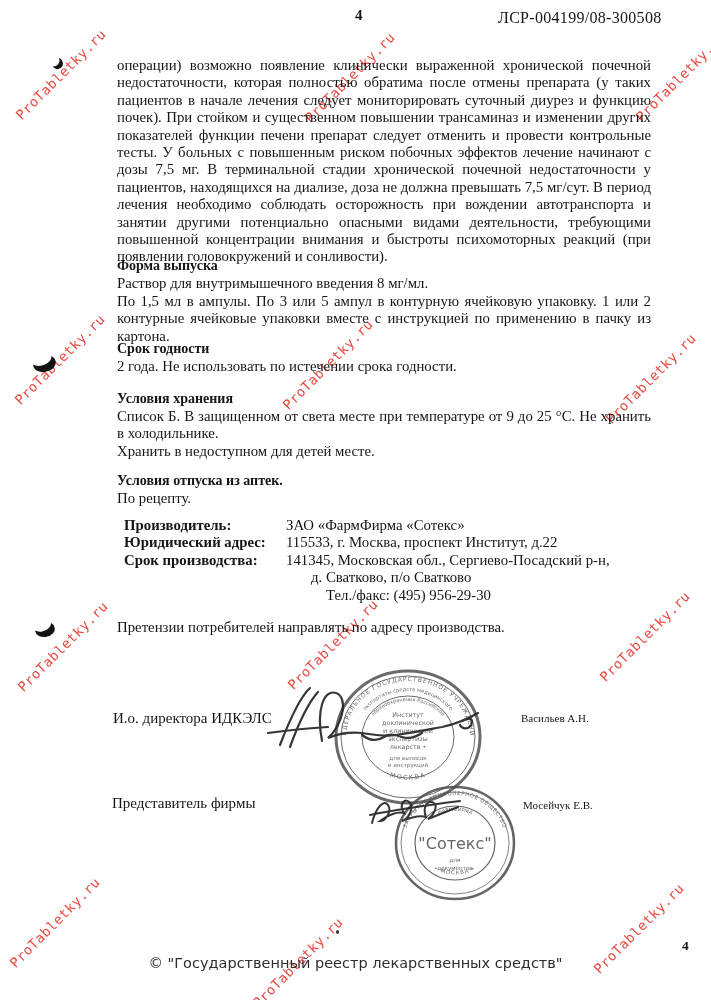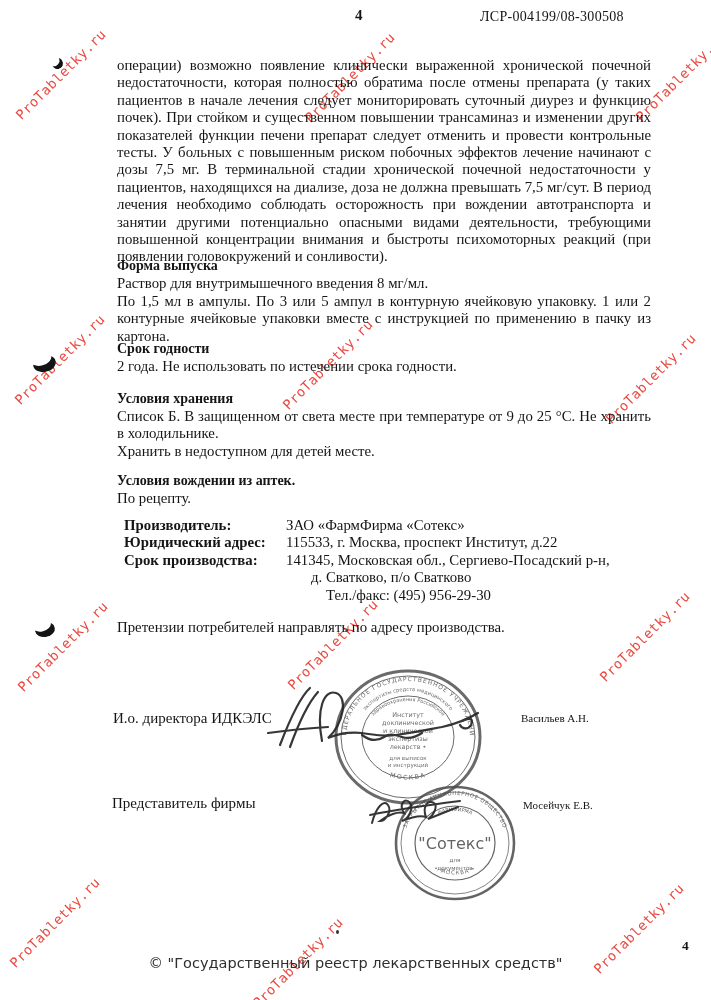--- a/index.html
+++ b/index.html
@@ -14,21 +14,21 @@
     font-family:"DejaVu Sans Mono", monospace;
     font-size:13.5px; letter-spacing:.5px; color:#e8382d;
     transform:rotate(-45deg); transform-origin:0 50%;
     opacity:.92; pointer-events:none;
   }
   
   .crescent{position:absolute; border-radius:50%; background:transparent;}
   .dot{position:absolute; background:#333; border-radius:50%;}
   
   .pageno-top{position:absolute; left:355px; top:7px; font-size:15px; font-weight:600;}
-  .doc-number{position:absolute; left:480px; top:9px; font-size:14px; letter-spacing:.3px;}
+  .doc-number{position:absolute; left:498px; top:9px; font-size:16px; letter-spacing:.3px;}
   
   .col{position:absolute; left:117px; top:57px; width:534px; font-size:14.8px; line-height:17.4px;}
   .col .abs{position:absolute; left:0; right:0;}
   .just{text-align:justify;}
   h3.sec{margin:0; font-size:14px; font-weight:bold;}
   .mrow{display:flex;margin-left:7px;}
   .mlabel{width:162px; flex:0 0 162px;font-weight:bold;}
   .mlabel.b{font-weight:bold;}
   .mval{flex:1;}
   .ind1{padding-left:25px;}
@@ -78,21 +78,21 @@
     <div class="abs" style="top:218px">Раствор для внутримышечного введения 8 мг/мл.</div>
     <div class="abs just" style="top:236px">По 1,5 мл в ампулы. По 3 или 5 ампул в контурную ячейковую упаковку. 1 или 2 контурные ячейковые упаковки вместе с инструкцией по применению в пачку из картона.</div>
 
     <h3 class="sec abs" style="top:283px">Срок годности</h3>
     <div class="abs" style="top:301px">2 года. Не использовать по истечении срока годности.</div>
 
     <h3 class="sec abs" style="top:333px">Условия хранения</h3>
     <div class="abs just" style="top:351px">Список Б. В защищенном от света месте при температуре от 9 до 25 °С. Не хранить в холодильнике.</div>
     <div class="abs" style="top:386px">Хранить в недоступном для детей месте.</div>
 
-    <h3 class="sec abs" style="top:415px">Условия вождении из аптек.</h3>
+    <h3 class="sec abs" style="top:415px">Условия отпуска из аптек.</h3>
     <div class="abs" style="top:433px">По рецепту.</div>
 
     <div class="abs" style="top:460px">
       <div class="mrow">
         <span class="mlabel b">Производитель:</span>
         <span class="mval">ЗАО «ФармФирма «Сотекс»</span>
       </div>
       <div class="mrow">
         <span class="mlabel">Юридический адрес:</span>
         <span class="mval">115533, г. Москва, проспект Институт, д.22</span>

